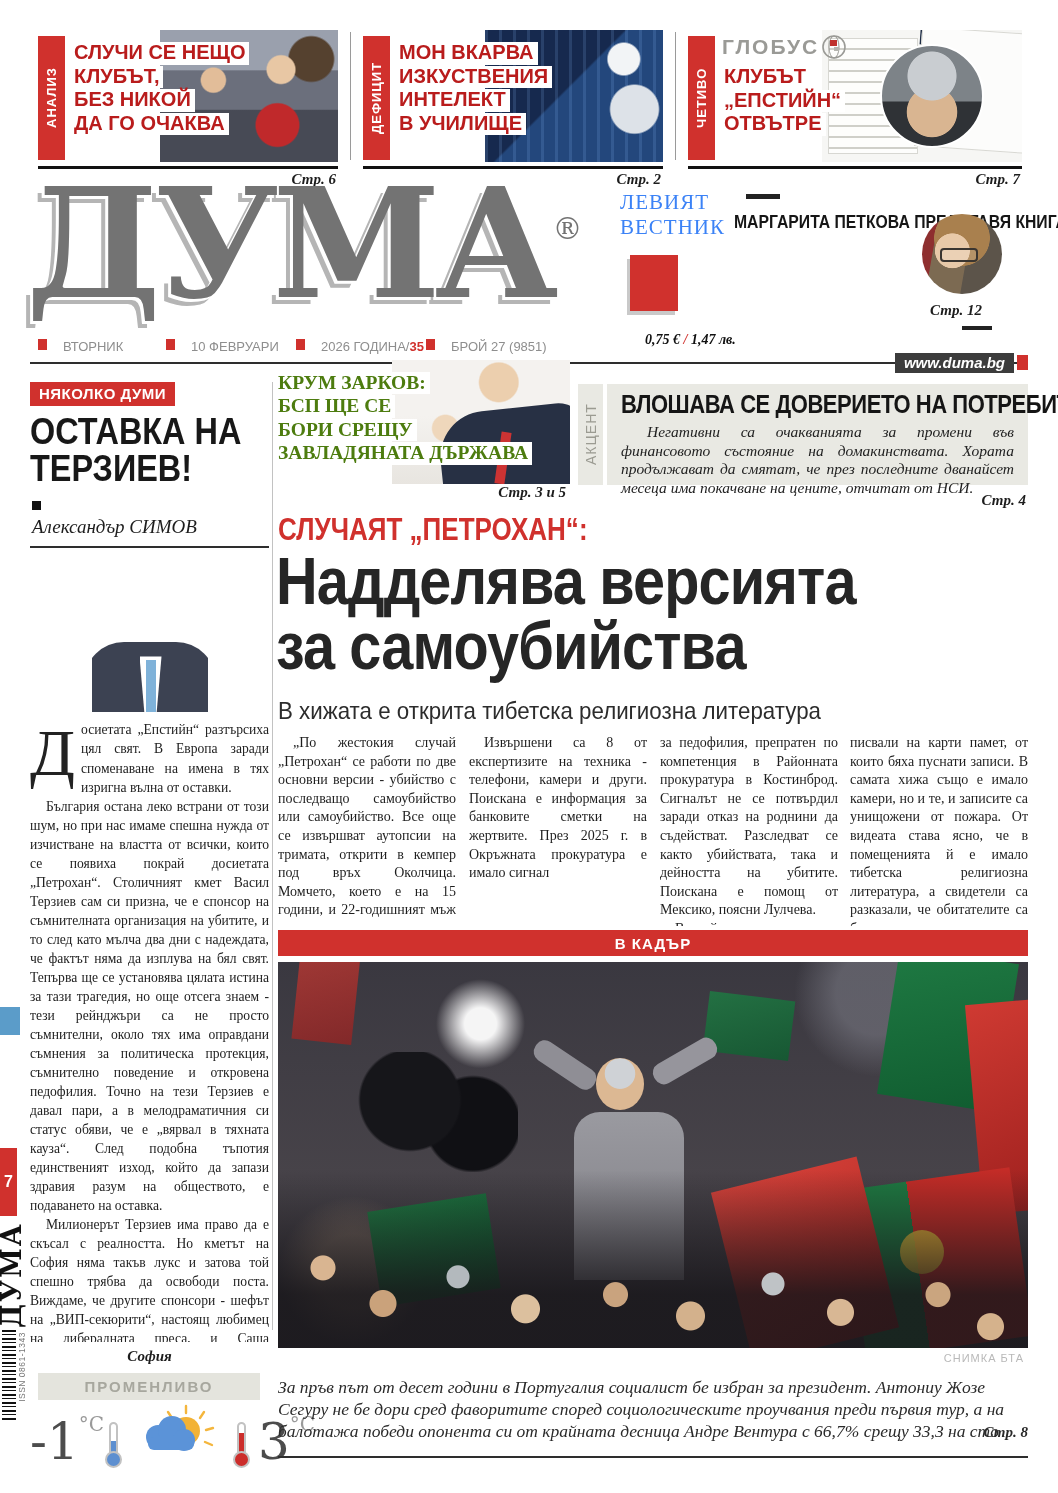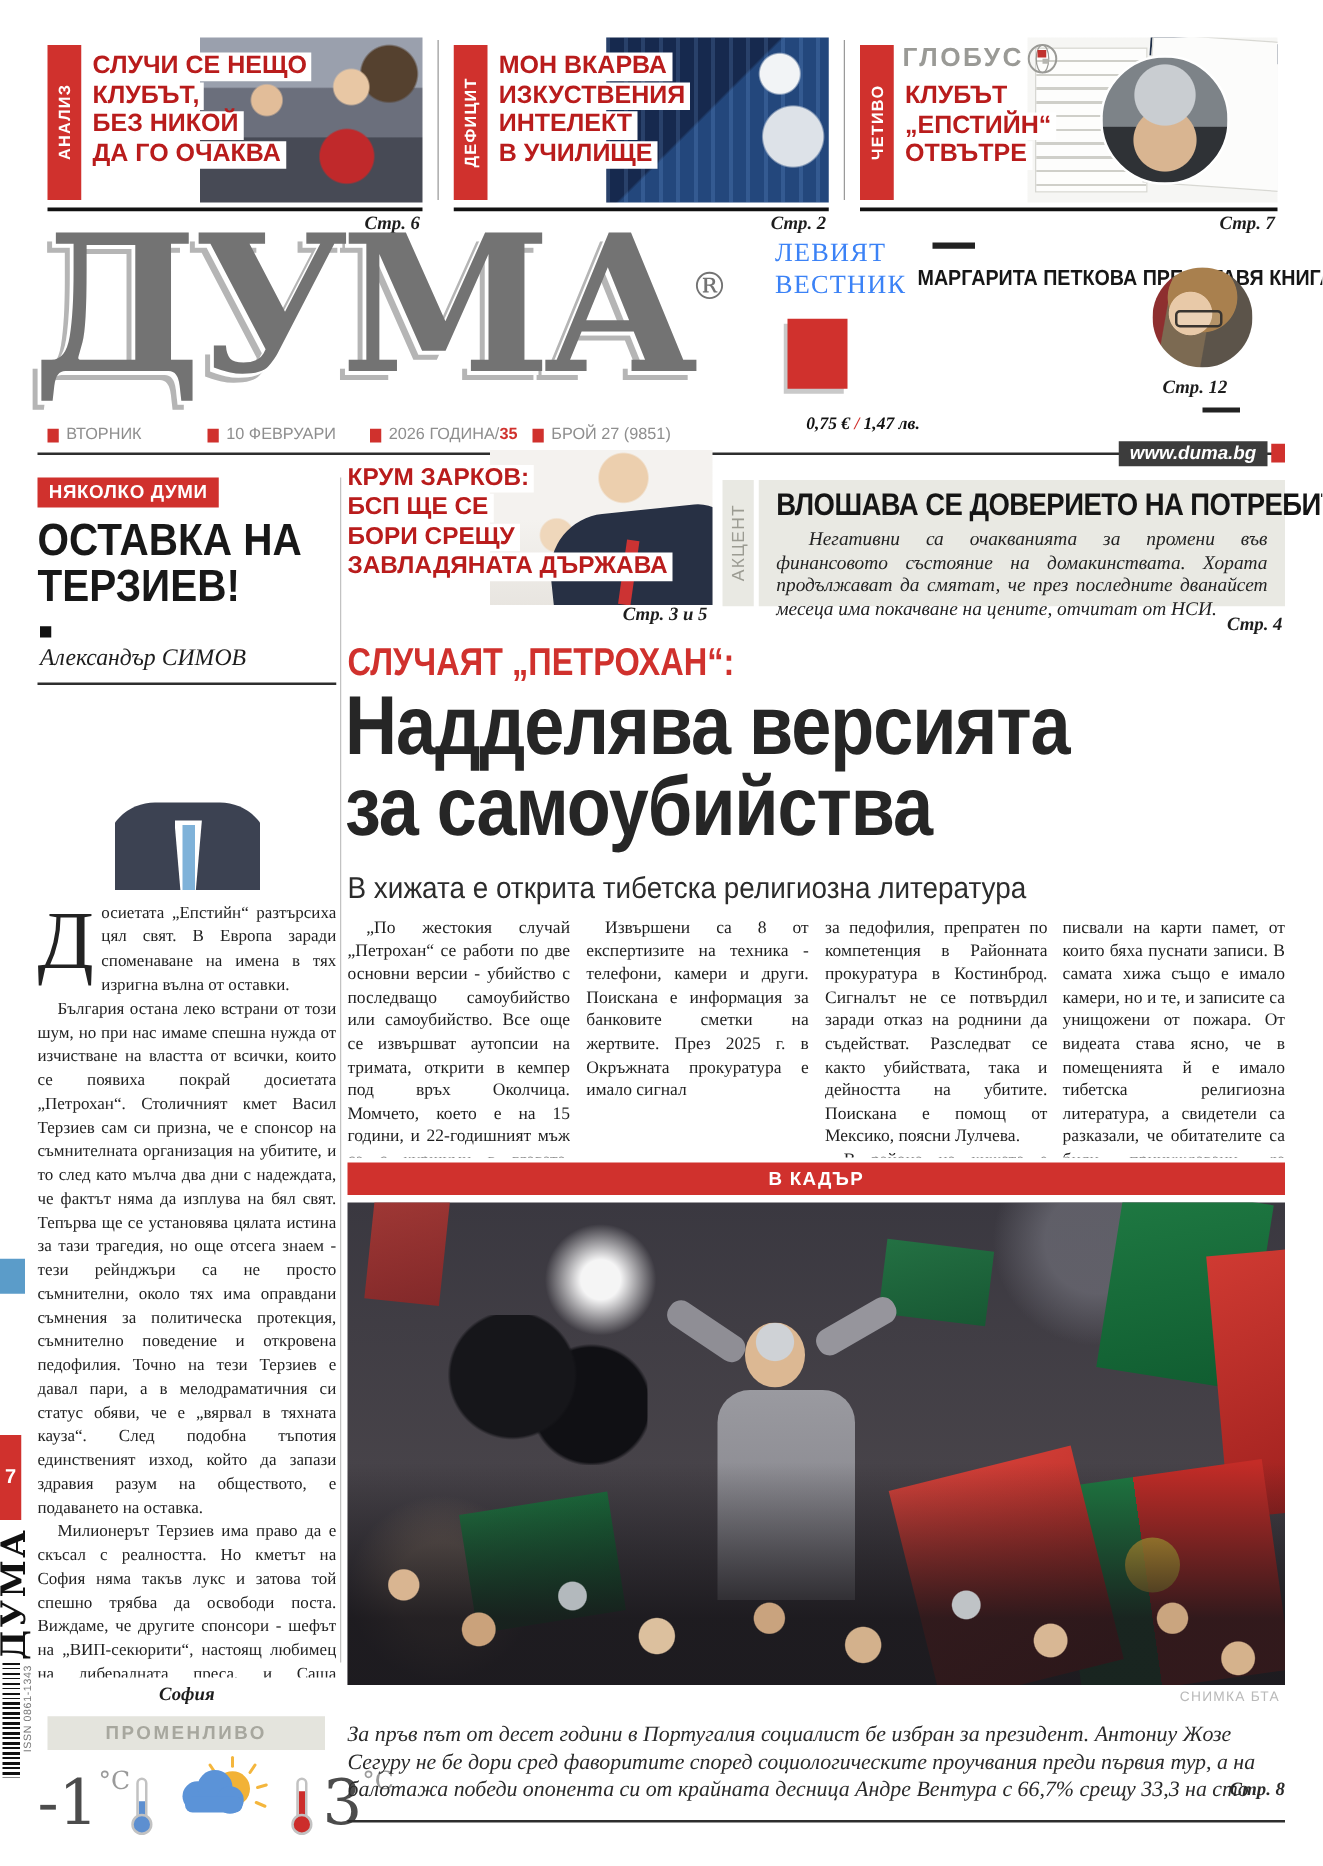--- a/index.html
+++ b/index.html
@@ -53,21 +53,21 @@
         radial-gradient(circle at 50% 30%, #a9804e 0 40%, rgba(0,0,0,0) 41%),
         linear-gradient(100deg, #8e2f2f 0 18%, #7c6a52 19% 55%, #5c544a 56%);
       overflow:hidden; }
   .promo .pphoto:after{ content:""; position:absolute; left:18px; top:34px; width:34px; height:10px;
       border:2px solid #3a3530; border-radius:4px; background:rgba(255,255,255,.15); }
   .promo .pref { position:absolute; left:196px; top:116px; font-style:italic; font-weight:bold; font-size:15px; }
   .promo .dash-bot { position:absolute; left:228px; top:140px; width:30px; height:4px; background:#222; }
 
   .dateline { position:absolute; left:38px; top:339px; width:990px; height:18px;
       font-family:"Liberation Sans", sans-serif; font-size:13px; color:#8e8e8e; }
-  .dateline .item { position:absolute; top:0; display:flex; align-items:flex-end; gap:6px; }
+  .dateline .item { position:absolute; top:0; display:flex; align-items:flex-start; gap:16px; }
   .dateline .sq { width:9px; height:11px; background:var(--red); display:inline-block; }
   .dateline .red { color:var(--red); font-weight:bold; }
   .price { position:absolute; left:645px; top:332px; font-style:italic; font-weight:bold; font-size:14px; color:#111; }
   .price .sep { color:var(--red); }
   .mast-rule { position:absolute; left:30px; top:362px; width:998px; height:2px; background:#2e2e2e; }
   .site-chip { position:absolute; right:44px; top:353px; background:#3c3c3c; color:#fff;
       font-family:"Liberation Sans", sans-serif; font-weight:bold; font-style:italic; font-size:15px;
       padding:1px 9px 2px; }
   .site-sq { position:absolute; right:30px; top:355px; width:11px; height:15px; background:var(--red); }
 
@@ -133,21 +133,21 @@
   .zarkov { position:absolute; left:278px; top:362px; width:292px; height:146px; }
   .zarkov .photo { position:absolute; right:0; top:-2px; width:178px; height:124px; overflow:hidden;
       background:radial-gradient(circle at 60% 18%, #eccfae 0 13%, rgba(0,0,0,0) 14%),
                  radial-gradient(circle at 30% 55%, #efd7bb 0 9%, rgba(0,0,0,0) 10%),
                  linear-gradient(180deg,#f4f2ef 0 45%, #e8e5e0 100%); }
   .zarkov .photo .suit { position:absolute; right:-20px; bottom:-10px; width:150px; height:86px;
       background:#273044; border-radius:46px 30px 0 0; transform:rotate(-6deg); }
   .zarkov .photo .lan { position:absolute; right:62px; bottom:0; width:10px; height:52px; background:#c33; transform:rotate(8deg); }
   .zarkov .lines { position:absolute; left:0; top:10px; z-index:2; }
   .zarkov .lines span { display:table; background:#fff; padding:0 4px 1px 0; margin-bottom:1px;
-      font-family:Liberation Sans, sans-serif; font-weight:bold; font-size:19.5px; line-height:1.1; color:#b91c1c; }
+      font-family:Liberation Serif, serif; font-weight:bold; font-size:19.5px; line-height:1.1; color:#4d7c0f; }
   .zarkov .pref { position:absolute; right:4px; top:122px; font-style:italic; font-weight:bold; font-size:15px; }
 
   
   .accent-label { position:absolute; left:578px; top:384px; width:25px; height:101px; background:#e9e9e3;
       color:#9b9b92; font-family:"Liberation Sans", sans-serif; font-size:14px;
       writing-mode:vertical-rl; transform:rotate(180deg);
       display:flex; align-items:center; justify-content:center; letter-spacing:1px; }
   .accent-box { position:absolute; left:607px; top:384px; width:421px; height:101px; background:#e9e9e3; padding:8px 14px 0; }
   .accent-box h2 { font-family:"Liberation Sans", sans-serif; font-weight:bold; font-size:25px;
       line-height:1; color:#151515; letter-spacing:-0.5px; }

